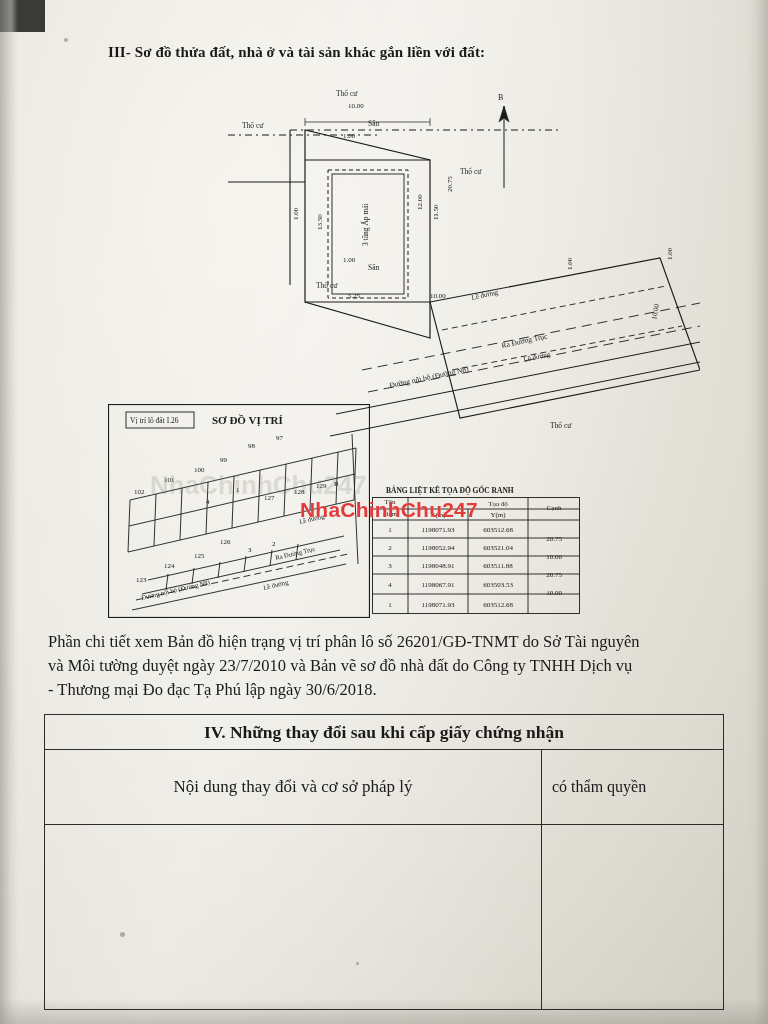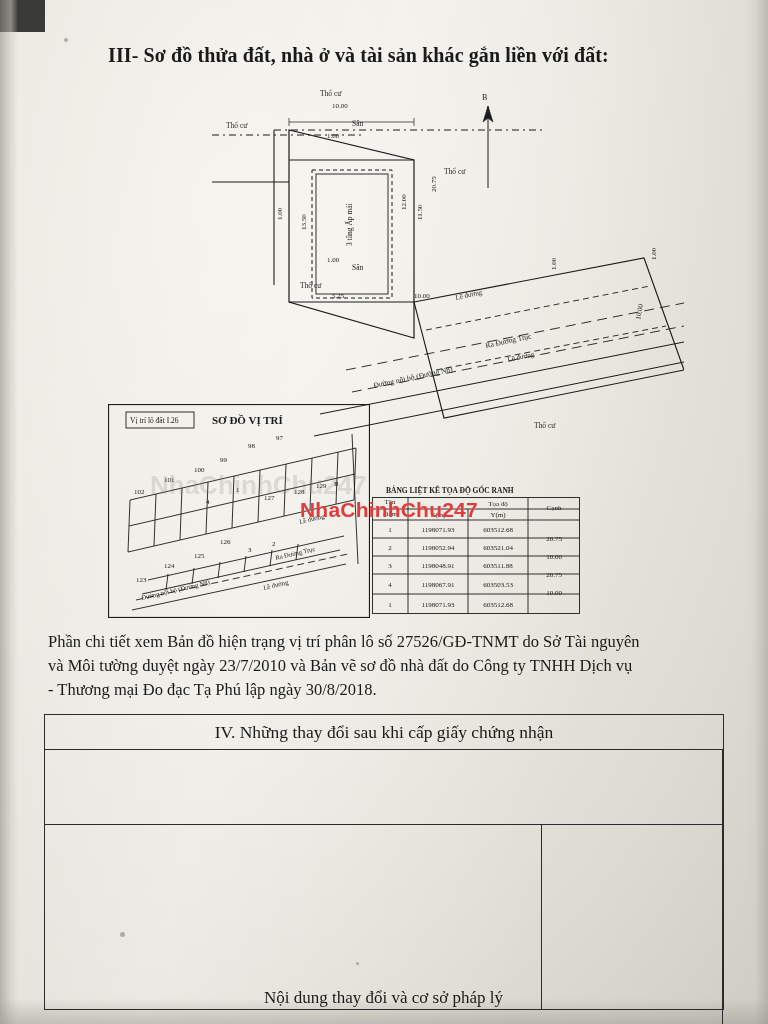--- a/index.html
+++ b/index.html
@@ -39,27 +39,27 @@
   .edge-bottom{
     position:absolute;left:0;bottom:0;width:768px;height:26px;
     background:linear-gradient(0deg,#9b988f 0%, rgba(0,0,0,0) 100%);
     opacity:.5;
   }
   .speck{position:absolute;border-radius:50%;background:#6f6c63;opacity:.5;}
 
   
   #heading{
     position:absolute;left:108px;top:44px;
-    font-size:20px;font-weight:bold;letter-spacing:.1px;
+    font-size:15px;font-weight:bold;letter-spacing:.1px;
     white-space:nowrap;
   }
 
   
   #drawing{
-    position:absolute;left:84px;top:70px;width:600px;height:560px;text-align:center;
+    position:absolute;left:100px;top:70px;width:600px;height:560px;text-align:center;
   }
   #drawing svg{display:block;}
 
   
   #watermark{
     position:absolute;left:300px;top:498px;
     font-family:"Liberation Sans", sans-serif;
     font-size:21px;font-weight:bold;color:#e23b3b;
     letter-spacing:.2px;
     text-shadow:0 0 1px rgba(255,255,255,.6);
@@ -81,24 +81,24 @@
 
   
   #sec4{
     position:absolute;left:44px;top:714px;width:680px;height:296px;
     border:1.6px solid #2b2b2b;
     box-sizing:border-box;
   }
   #sec4 .row1{
     height:34px;border-bottom:1.5px solid #2b2b2b;
     display:flex;align-items:center;justify-content:center;
-    font-size:17.5px;font-weight:normal;
+    font-size:17.5px;font-weight:bold;
   }
   #sec4 .row2{
-    height:74px;border-bottom:1.5px solid #2b2b2b;display:flex;flex-direction:column;
+    height:74px;border-bottom:1.5px solid #2b2b2b;display:flex;
   }
   #sec4 .c1{
     flex:0 0 496px;display:flex;align-items:center;justify-content:center;
     font-size:17px;border-right:1.5px solid #2b2b2b;text-align:center;
   }
   #sec4 .c2{
     flex:1;display:flex;align-items:center;justify-content:flex-start;
     font-size:16px;padding-left:10px;line-height:24px;
   }
   #sec4 .row3{height:184px;display:flex;}
@@ -310,31 +310,32 @@
         <text x="66" y="123">1198071.93</text>
         <text x="126" y="123">603512.68</text>
   </g>
 </svg>
 </div>
 
 <div id="watermark-faint">NhaChinhChu247</div>
 <div id="watermark">NhaChinhChu247</div>
 
 <div id="para">
-  <div>Phần chi tiết xem Bản đồ hiện trạng vị trí phân lô số 27526/GĐ-TNMT do Sở Tài nguyên</div>
+  <div>Phần chi tiết xem Bản đồ hiện trạng vị trí phân lô số 26201/GĐ-TNMT do Sở Tài nguyên</div>
   <div>và Môi tường duyệt ngày 23/7/2010 và Bản vẽ sơ đồ nhà đất do Công ty TNHH Dịch vụ</div>
-  <div>- Thương mại Đo đạc Tạ Phú lập ngày 30/8/2018.</div>
+  <div>- Thương mại Đo đạc Tạ Phú lập ngày 30/6/2018.</div>
 </div>
 
 <div id="sec4">
   <div class="row1">IV. Những thay đổi sau khi cấp giấy chứng nhận</div>
   <div class="row2">
     <div class="c1">Nội dung thay đổi và cơ sở pháp lý</div>
     <div class="c2">
       <div>
+        <div>có thẩm quyền</div>
       </div>
     </div>
   </div>
   <div class="row3">
     <div class="c1"></div>
     <div class="c2"></div>
   </div>
 </div>
 
 </body></html>

